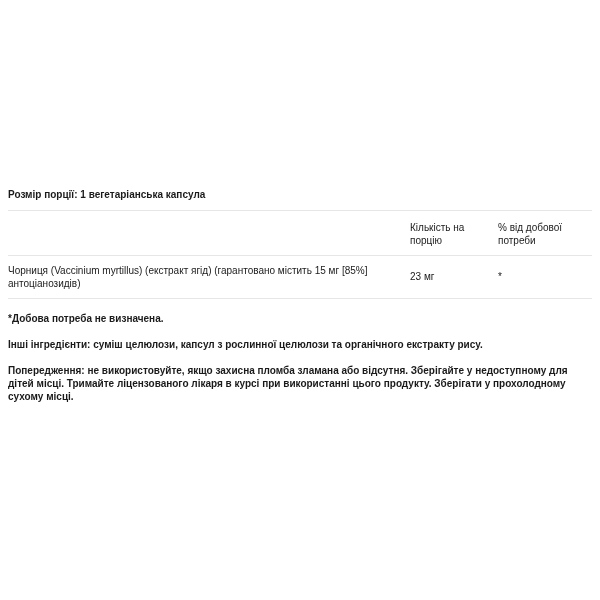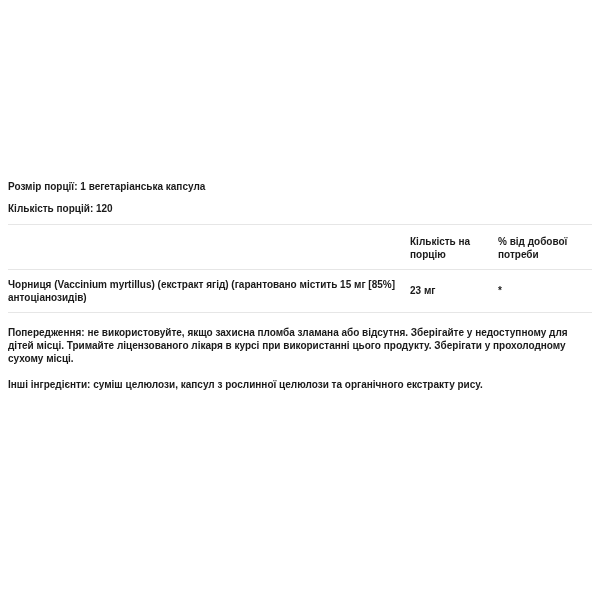--- a/index.html
+++ b/index.html
@@ -14,69 +14,69 @@
       overflow: hidden;
       font-family: "Liberation Sans", "DejaVu Sans", sans-serif;
       color: #1a1a1a;
       font-size: 10px;
       font-weight: bold;
       line-height: 13px;
     }
     .wrap {
       position: absolute;
       left: 8px;
-      top: 180px;
+      top: 188px;
       width: 584px;
     }
     .line {
       margin: 0;
     }
     .serving-size { height: 13px; }
     .servings { margin-top: 9px; height: 13px; }
     table {
       width: 584px;
       border-collapse: collapse;
       margin-top: 9px;
     }
     thead tr { border-top: 1px solid #e6e6e6; border-bottom: 1px solid #e6e6e6; }
     tbody tr { border-bottom: 1px solid #e6e6e6; }
     th, td {
       text-align: left;
       vertical-align: top;
-      font-weight: bold;
+      font-weight: normal;
       padding: 0;
     }
     th { padding-top: 10px; padding-bottom: 8px; }
     td { padding-top: 8px; padding-bottom: 8px; }
     .col-name { width: 402px; }
     .col-amt { width: 88px; }
     .col-dv { width: 94px; margin-top: 36px; }
     td.amt, td.dv { padding-top: 14px; }
     .footnote { margin-top: 13px; }
     .para { margin-top: 13px; }
   </style>
 </head>
 <body>
 
 <div class="wrap">
   <div class="line serving-size">Розмір порції: 1 вегетаріанська капсула</div>
-  <div class="line servings">Кількість порцій: 120</div>
 
   <table>
     <thead>
       <tr>
         <th class="col-name"></th>
         <th class="col-amt">Кількість на порцію</th>
         <th class="col-dv">% від добової потреби</th>
       </tr>
     </thead>
     <tbody>
       <tr>
         <td class="name">Чорниця (Vaccinium myrtillus) (екстракт ягід) (гарантовано містить 15 мг [85%] антоціанозидів)</td>
         <td class="amt">23 мг</td>
         <td class="dv">*</td>
       </tr>
     </tbody>
   </table>
 
+  <div class="footnote">*Добова потреба не визначена.</div>
+  <div class="para">Інші інгредієнти: суміш целюлози, капсул з рослинної целюлози та органічного екстракту рису.</div>
   <div class="para">Попередження: не використовуйте, якщо захисна пломба зламана або відсутня. Зберігайте у недоступному для дітей місці. Тримайте ліцензованого лікаря в курсі при використанні цього продукту. Зберігати у прохолодному сухому місці.</div>
-  <div class="para">Інші інгредієнти: суміш целюлози, капсул з рослинної целюлози та органічного екстракту рису.</div>
 </div>
 
 </body></html>

